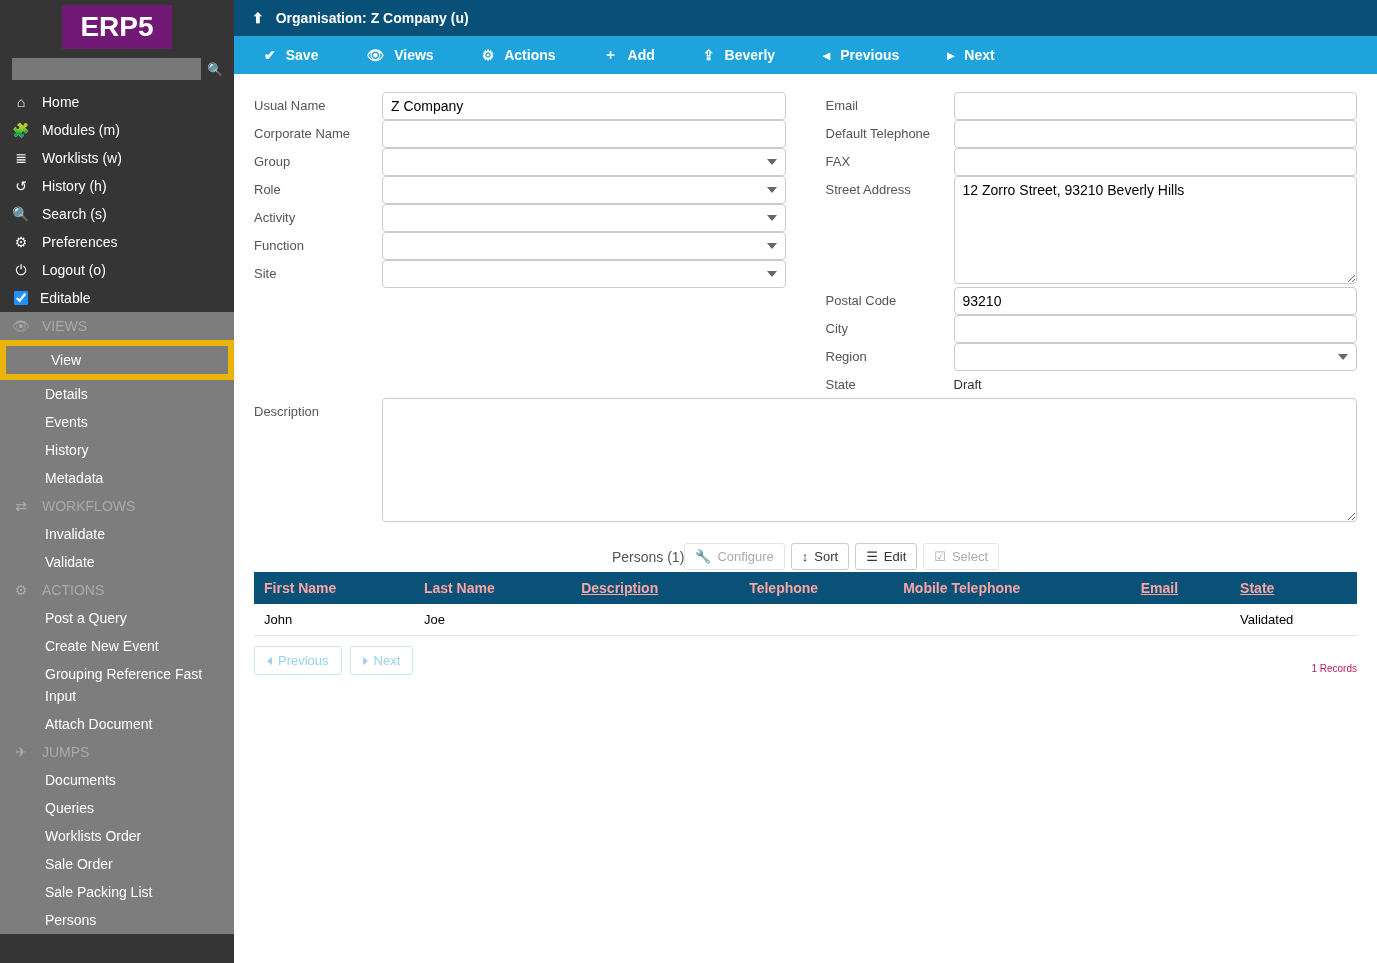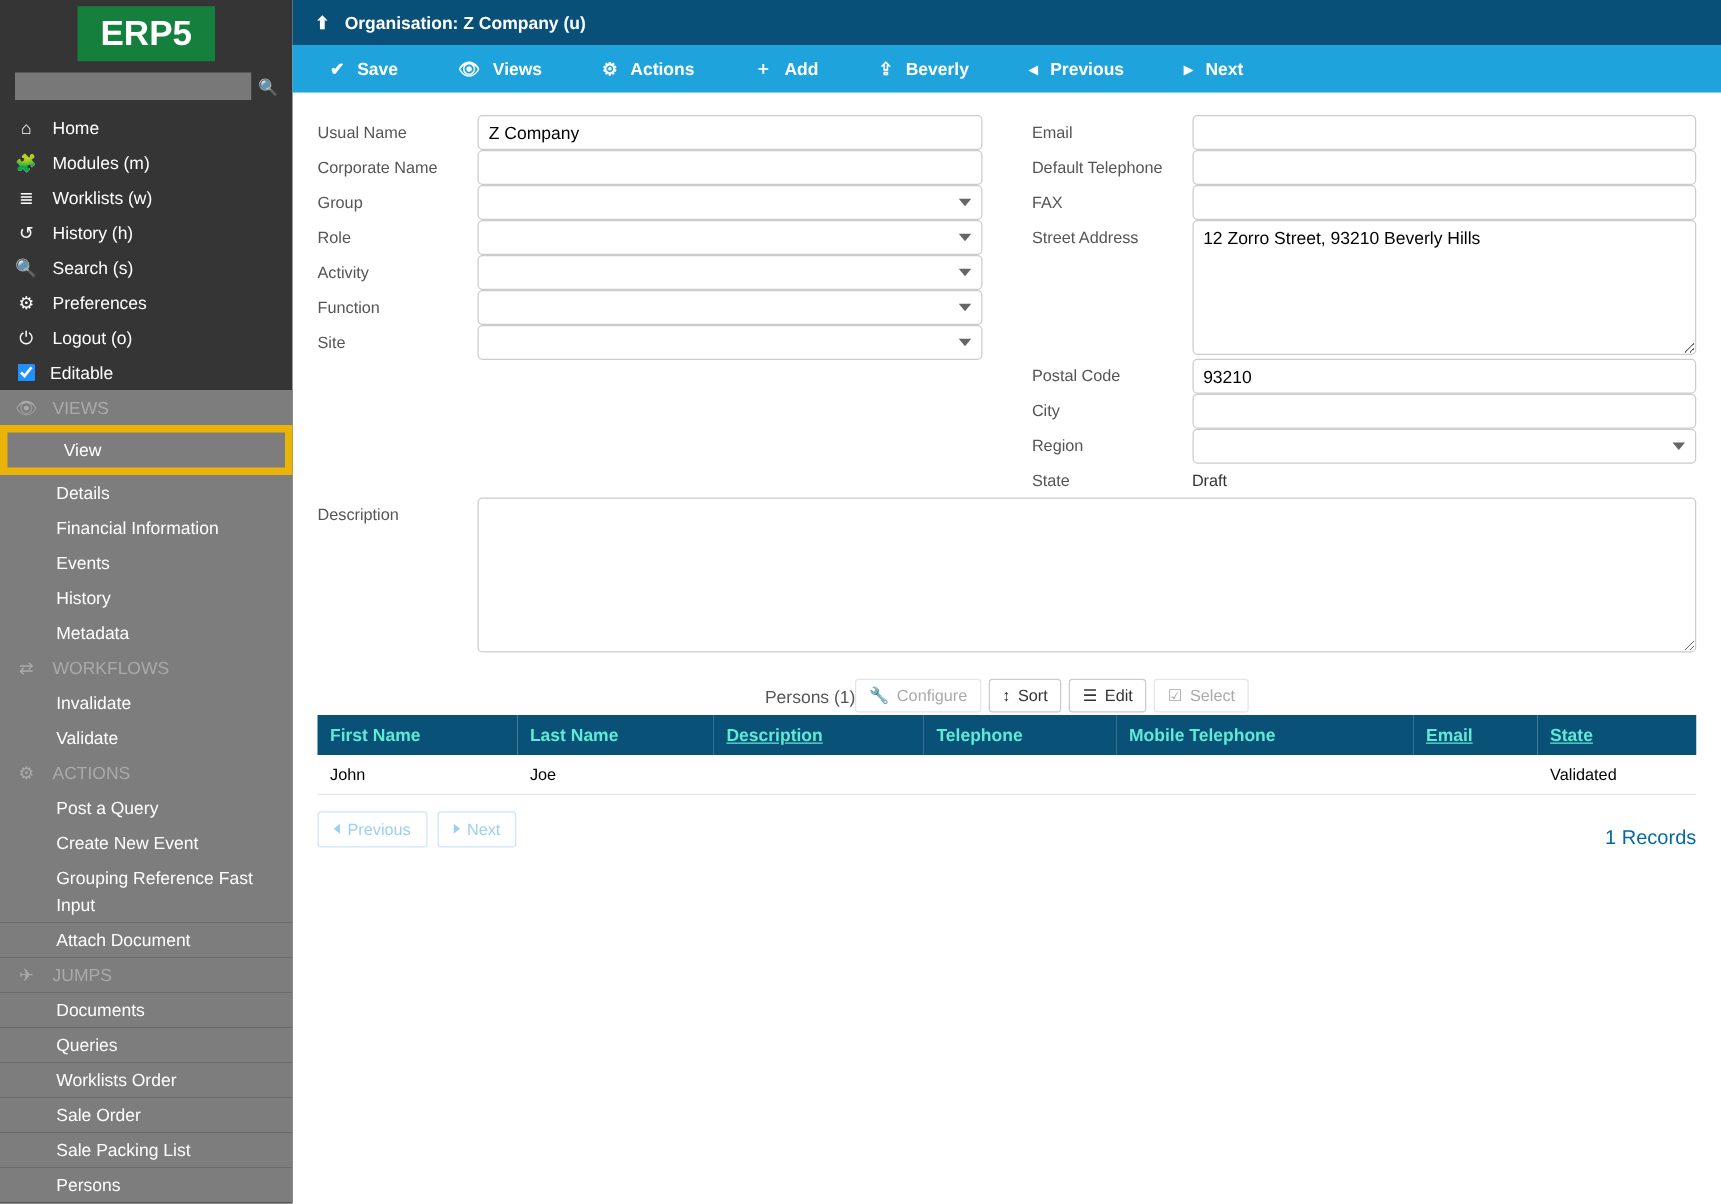--- a/index.html
+++ b/index.html
@@ -2,21 +2,21 @@
 <html><head>
 <meta charset="utf-8">
 <style>
 * { box-sizing: border-box; margin: 0; padding: 0; }
 body { font-family: Arial, sans-serif; font-size: 13px; background: #fff; }
 .container { display: flex; min-height: 100vh; }
 
 
 .sidebar { width: 234px; background: #353535; color: #fff; flex-shrink: 0; }
 .logo-wrap { text-align: center; padding: 5px 0; }
-.logo { background: #15803d; color: #fff; font-size: 28px; font-weight: bold; padding: 6px 18px; display: inline-block; }
+.logo { background: #701a75; color: #fff; font-size: 28px; font-weight: bold; padding: 6px 18px; display: inline-block; }
 .search-row { display: flex; align-items: center; padding: 4px 12px 8px 12px; gap: 6px; }
 .search-input { flex: 1; background: #787878; border: none; height: 22px; padding: 0 6px; color: #fff; }
 .sidebar-list { list-style: none; }
 .sidebar-list li { padding: 3px 8px 3px 12px; font-size: 14px; line-height: 22px; cursor: pointer; display: flex; align-items: center; gap: 12px; }
 .sidebar-list li .icon { width: 18px; text-align: center; font-size: 14px; }
 .sidebar-list li.section-header { color: #aaa; cursor: default; background: #7d7d7d; }
 .sidebar-list li.section-item { background: #7d7d7d; padding-left: 45px; }
 .sidebar-list li.highlighted { border: 6px solid #eab308; background: #7d7d7d; }
 .nav-checkbox { width: 14px; height: 14px; accent-color: #1e90ff; }
 
@@ -51,29 +51,29 @@
 
 
 .table-section { padding: 0 20px 20px 20px; }
 .table-tools { display: flex; justify-content: center; align-items: center; margin-bottom: 2px; }
 .table-title { color: #555; font-size: 14px; }
 .tool-buttons { display: flex; gap: 6px; }
 .tool-btn { border: 1px solid #ccc; padding: 5px 10px; border-radius: 3px; display: flex; align-items: center; gap: 6px; cursor: pointer; font-size: 13px; color: #333; }
 .tool-btn.disabled { color: #aaa; border-color: #e5e5e5; cursor: default; }
 
 table.data { width: 100%; border-collapse: collapse; }
-table.data thead { background: #0a5178; color: #5eead4; }
+table.data thead { background: #0a5178; color: #fca5a5; }
 table.data th { text-align: left; padding: 8px 10px; font-weight: bold; font-size: 14px; }
 table.data th.underline span { text-decoration: underline; }
 table.data td { padding: 8px 10px; border-bottom: 1px solid #e6e6e6; }
 
 .paging-row { display: flex; justify-content: space-between; align-items: center; margin-top: 10px; }
 .pg-btns { display: flex; gap: 8px; }
 .pg-btn { border: 1px solid #cbe7f7; color: #9bd1ee; padding: 6px 12px; border-radius: 3px; font-size: 13px; display: flex; align-items: center; gap: 6px; }
-.records-count { color: #0369a1; font-size: 16px; margin-top: 16px; }
+.records-count { color: #be185d; font-size: 10px; margin-top: 16px; }
 .car-left { width:0;height:0;border-top:4px solid transparent;border-bottom:4px solid transparent;border-right:5px solid currentColor; display:inline-block;}
 .car-right { width:0;height:0;border-top:4px solid transparent;border-bottom:4px solid transparent;border-left:5px solid currentColor; display:inline-block;}
 </style>
 </head>
 <body>
 
 <div class="container">
 
   <aside class="sidebar">
     <div class="logo-wrap"><span class="logo">ERP5</span></div>
@@ -117,21 +117,20 @@
         <span>Editable</span>
       </li>
     </ul>
     <ul class="sidebar-list" id="sec-views">
         <li class="section-header">
           <span class="icon">👁</span>
           <span>VIEWS</span>
         </li>
         <li class="section-item highlighted">View</li>
         <li class="section-item">Details</li>
-        <li class="section-item">Financial Information</li>
         <li class="section-item">Events</li>
         <li class="section-item">History</li>
         <li class="section-item">Metadata</li>
       </ul>
     <ul class="sidebar-list" id="sec-workflows">
         <li class="section-header">
           <span class="icon">⇄</span>
           <span>WORKFLOWS</span>
         </li>
         <li class="section-item">Invalidate</li>

